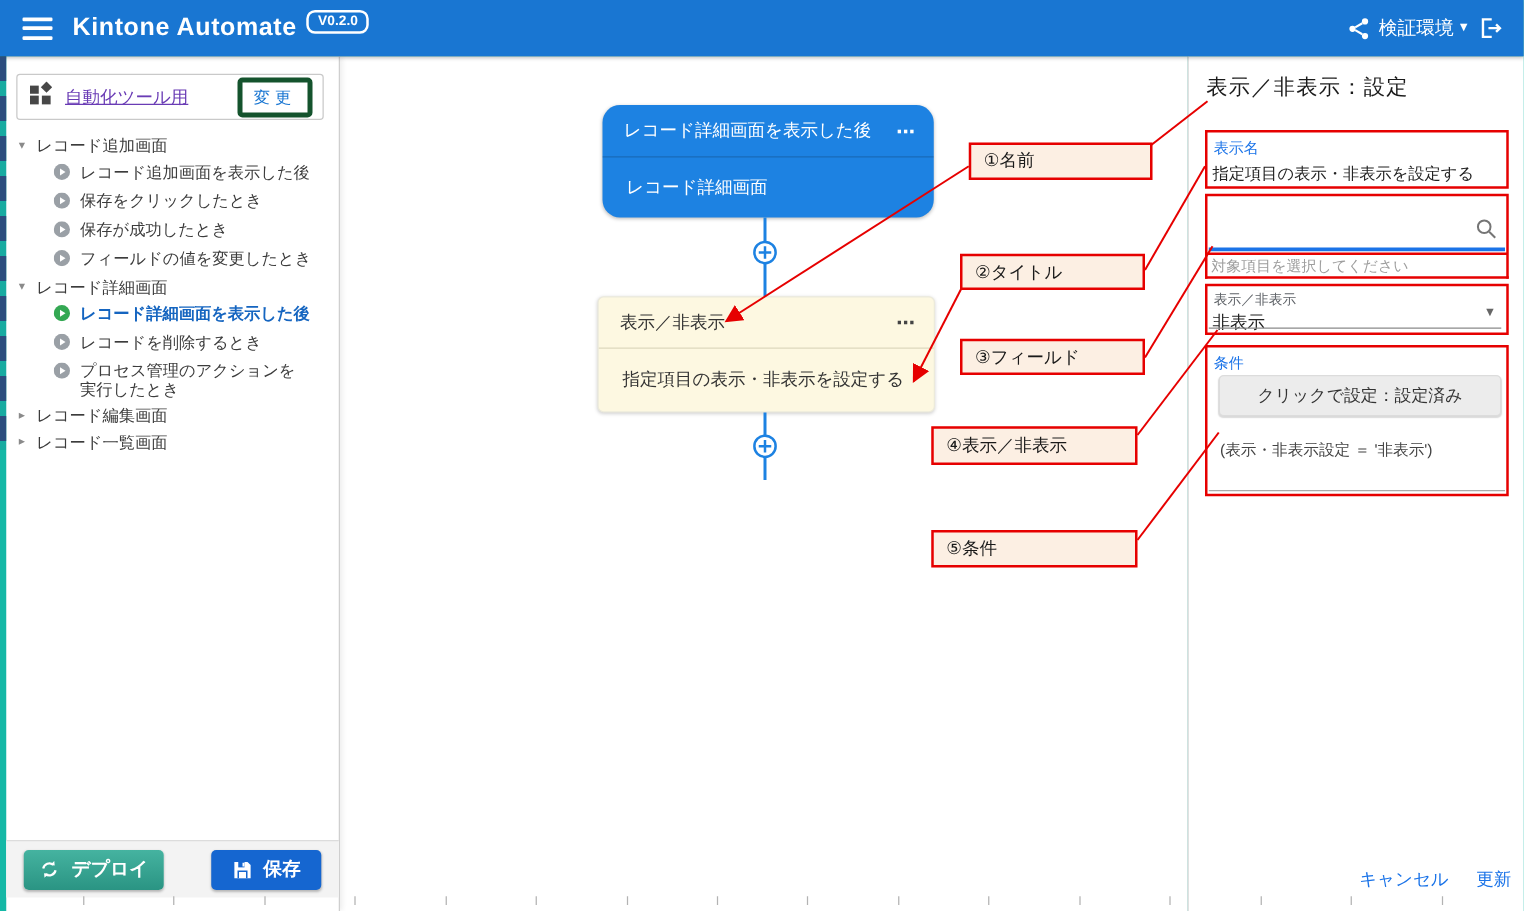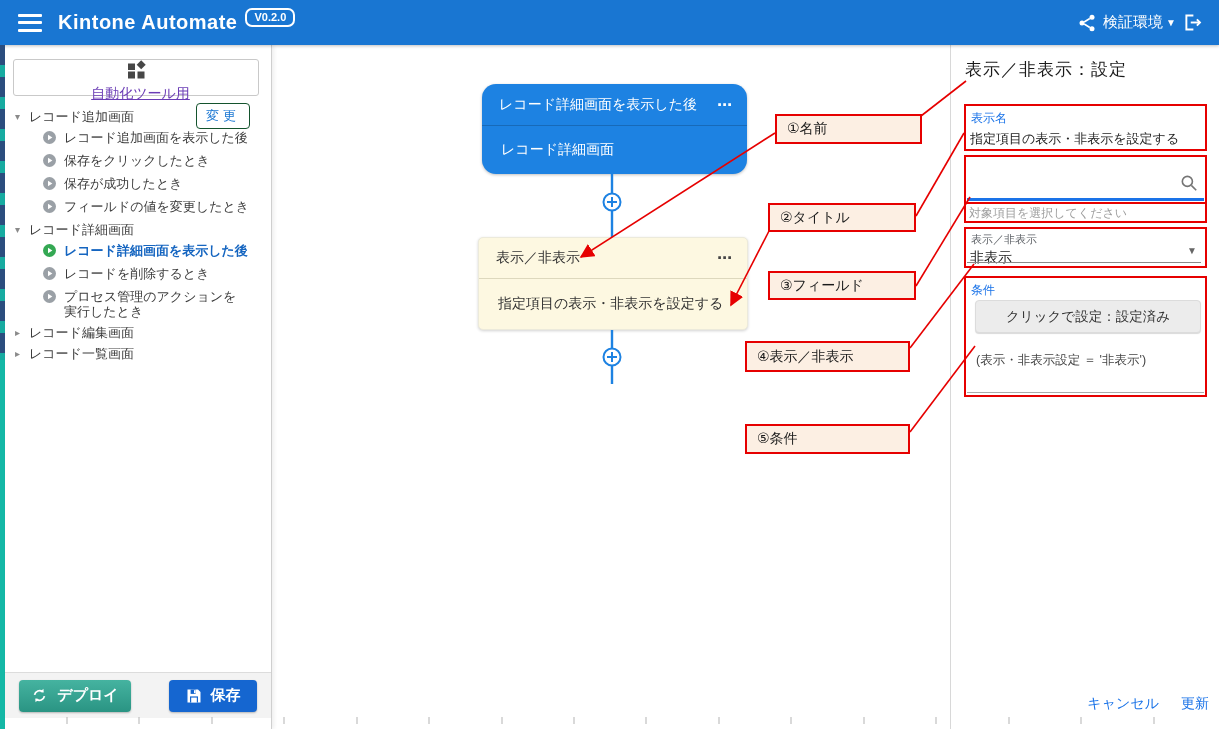--- a/index.html
+++ b/index.html
@@ -21,23 +21,23 @@
   .icon-btn { display:flex; align-items:center; justify-content:center; cursor:pointer; }
 
   
   .left-strip { position:absolute; left:0; top:45px; width:5px; height:315px; z-index:40;
     background:repeating-linear-gradient(180deg,#2b4d7e 0 20px,rgba(43,77,126,.12) 20px 32px); }
 
   
   .sidebar { position:absolute; left:5px; top:45px; width:267px; height:684px; background:#fff;
              border-right:1px solid #cfcfcf; box-shadow:2px 0 4px rgba(0,0,0,.07); z-index:20; }
   .app-box { margin:14px 12px 10px 8px; height:37px; border:1px solid #c9c9c9; border-radius:3px;
-             display:flex; align-items:center; padding:0 8px; background:#fff;flex-direction:column; }
+             display:flex; align-items:center; padding:0 8px; background:#fff; }
   .app-link { color:#6a3cb5; font-size:14px; text-decoration:underline; margin-left:9px; cursor:pointer; }
-  .change-btn { margin-left:auto; background:#fff; border:1px solid #14532d; color:#1976d2; border-radius:4px;
+  .change-btn { margin-left:auto; background:#fff; border:4px solid #14532d; color:#1976d2; border-radius:4px;
                 font-size:13px; padding:3px 9px; letter-spacing:4px; cursor:pointer; }
   .tree { margin-top:4px; font-size:13px; color:#3c3c3c; }
   .tree-group { display:flex; align-items:center; padding:3px 0 3px 10px; line-height:15px; cursor:pointer; }
   .tree-caret { width:14px; font-size:10px; color:#8a8a8a; }
   .tree-item { display:flex; padding:3px 6px 3px 38px; line-height:15px; cursor:pointer; }
   .tree-item .play { flex:0 0 13px; margin-right:8px; margin-top:1px; }
   .tree-item.selected { color:#1565c0; font-weight:bold; }
 
   .sidebar-footer { position:absolute; left:0; bottom:11px; width:266px; height:46px; background:#f3f3f3;
                     border-top:1px solid #dcdcdc; display:flex; align-items:center; justify-content:space-between;

